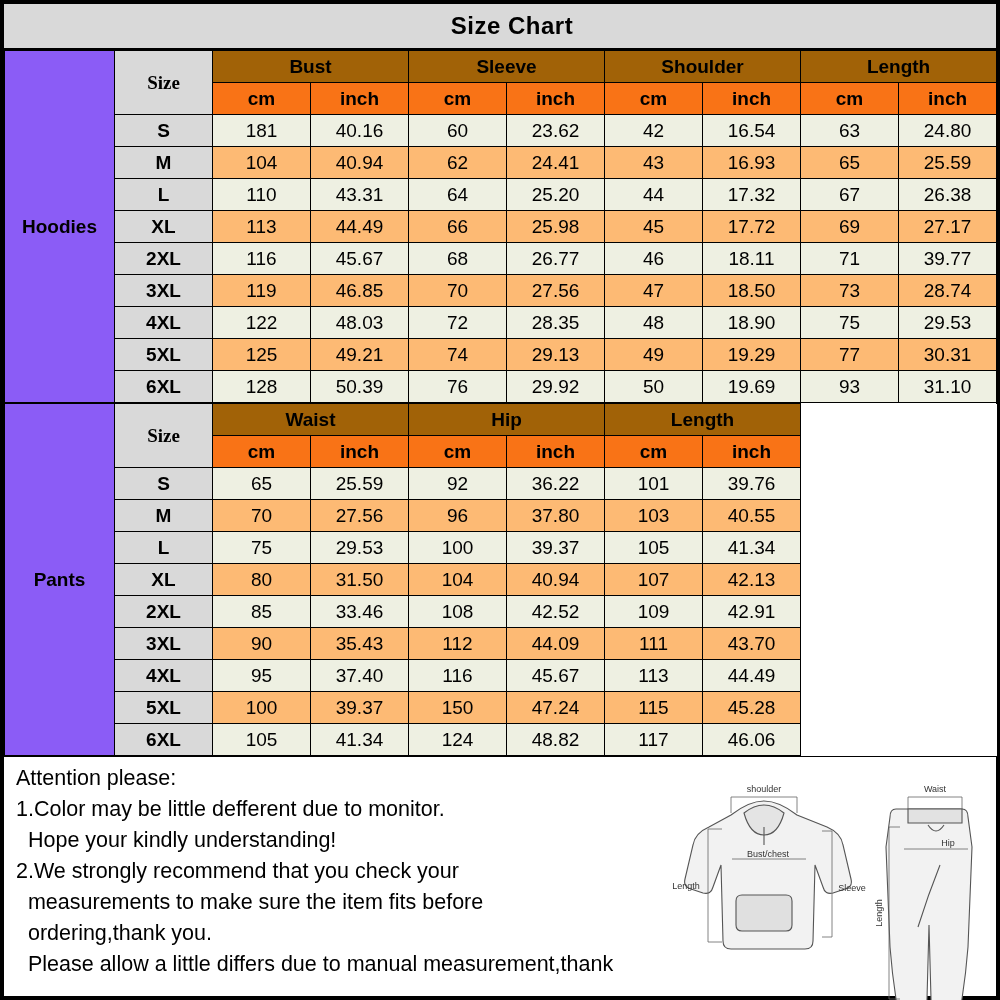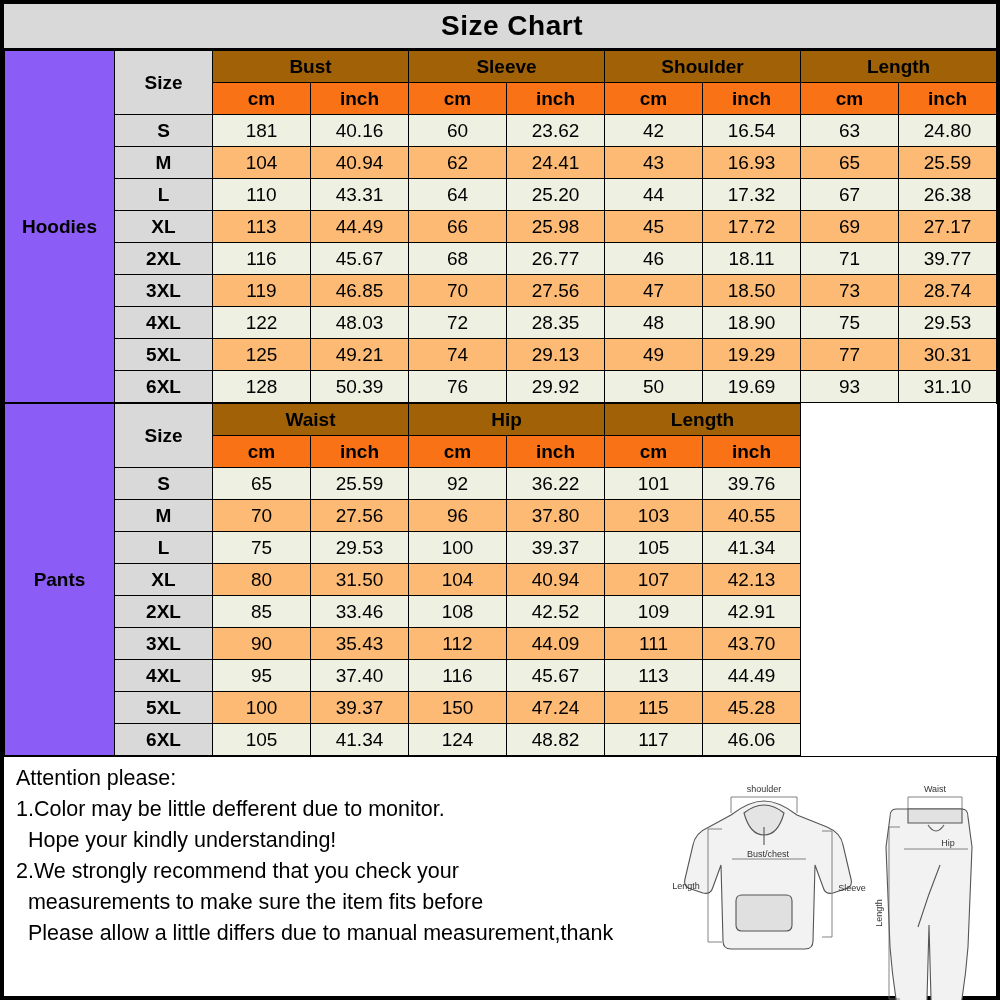--- a/index.html
+++ b/index.html
@@ -24,21 +24,21 @@
   }
   .title-bar {
     height: 44px;
     background: #d9d9d9;
     border-bottom: 2px solid #000000;
     display: flex;
     align-items: center;
     justify-content: center;
   }
   .title-bar .title {
-    font-size: 28px;
+    font-size: 24px;
     font-weight: bold;
     letter-spacing: 0.5px;
     margin-left: 24px;
   }
   table.chart {
     border-collapse: collapse;
     table-layout: fixed;
     width: 992px;
   }
   table.chart td, table.chart th {
@@ -58,20 +58,21 @@
   .hdr {
     background: #a16207;
     font-weight: bold;
     font-size: 20px;
   }
   .hdr-size {
     background: #d9d9d9;
     font-weight: bold;
     font-size: 19px;
     width: 98px;
+    font-family: Liberation Serif, serif;
   }
   .hdr-unit {
     background: #f97316;
     font-weight: bold;
     font-size: 18px;
   }
   .size-cell {
     background: #d9d9d9;
     font-weight: bold;
     font-size: 19px;
@@ -370,20 +371,21 @@
     </tbody>
   </table>
 
   <div class="notes-wrap">
     <div class="notes">
       <div>Attention please:</div>
       <div>1.Color may be little defferent due to monitor.</div>
       <div>  Hope your kindly understanding!</div>
       <div>2.We strongly recommend that you check your</div>
       <div>  measurements to make sure the item fits before</div>
+      <div>  ordering,thank you.</div>
       <div>  Please allow a little differs due to manual measurement,thank</div>
     </div>
 
     <div class="figures">
       <svg width="330" height="262" viewBox="0 0 330 262">
 
         <g stroke="#555" fill="#f2f2f2" stroke-width="1.1">
           <path d="M75 48 q18 -14 33 -14 q15 0 33 14 l30 12 q14 6 16 18 l8 34 q2 8 -6 10 l-12 4 q-8 2 -10 -6 l-8 -22 l-2 76 q0 8 -8 8 l-74 0 q-8 0 -8 -8 l-2 -76 l-8 22 q-2 8 -10 6 l-12 -4 q-8 -2 -6 -10 l8 -34 q2 -12 16 -18 z"></path>
           <path d="M88 46 q20 -16 40 0 q-6 22 -20 22 q-14 0 -20 -22 z" fill="#e4e4e4"></path>
           <path d="M86 128 l44 0 q6 0 6 6 l0 24 q0 6 -6 6 l-44 0 q-6 0 -6 -6 l0 -24 q0 -6 6 -6 z" fill="#e0e0e0"></path>

